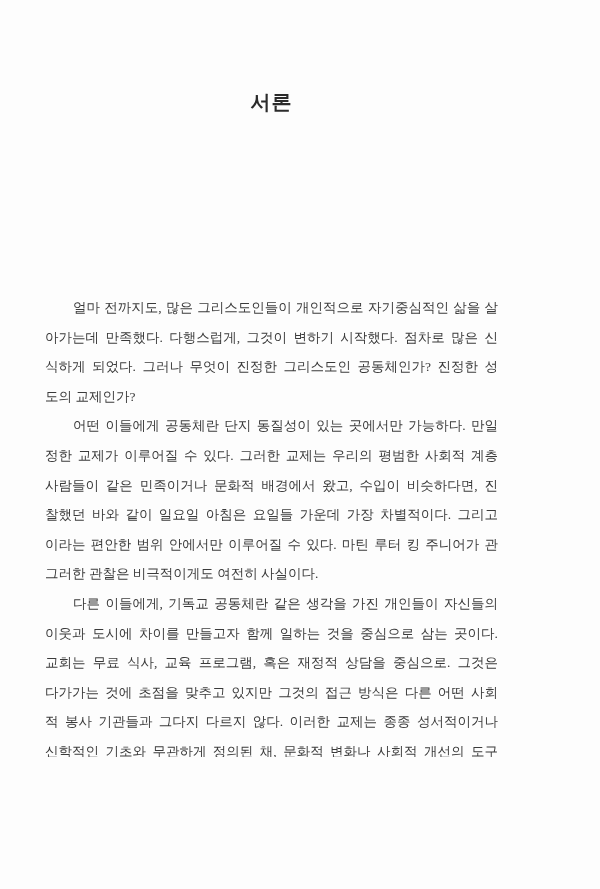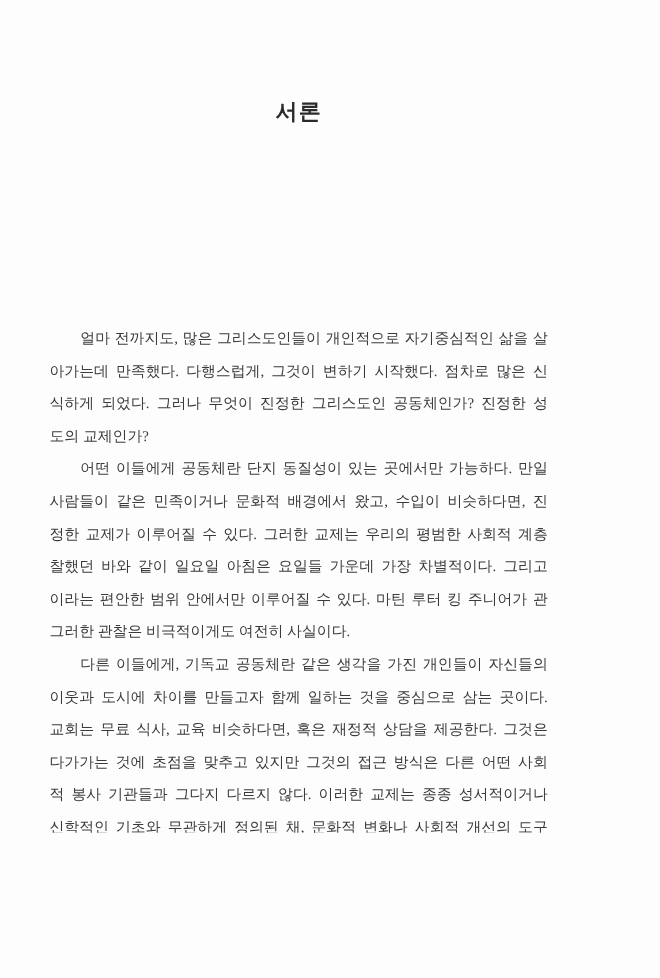--- a/index.html
+++ b/index.html
@@ -94,28 +94,28 @@
 <div class="page">
 
   <h1 class="chapter-title">서론</h1>
 
   <div class="body-text" id="body-text">
       <div class="line indent">얼마 전까지도, 많은 그리스도인들이 개인적으로 자기중심적인 삶을 살</div>
       <div class="line">아가는데 만족했다. 다행스럽게, 그것이 변하기 시작했다. 점차로 많은 신</div>
       <div class="line">식하게 되었다. 그러나 무엇이 진정한 그리스도인 공동체인가? 진정한 성</div>
       <div class="line lastline">도의 교제인가?</div>
       <div class="line indent">어떤 이들에게 공동체란 단지 동질성이 있는 곳에서만 가능하다. 만일</div>
+      <div class="line">정한 교제가 이루어질 수 있다. 그러한 교제는 우리의 평범한 사회적 계층</div>
       <div class="line">사람들이 같은 민족이거나 문화적 배경에서 왔고, 수입이 비슷하다면, 진</div>
-      <div class="line">정한 교제가 이루어질 수 있다. 그러한 교제는 우리의 평범한 사회적 계층</div>
       <div class="line">찰했던 바와 같이 일요일 아침은 요일들 가운데 가장 차별적이다. 그리고</div>
       <div class="line">이라는 편안한 범위 안에서만 이루어질 수 있다. 마틴 루터 킹 주니어가 관</div>
       <div class="line lastline">그러한 관찰은 비극적이게도 여전히 사실이다.</div>
       <div class="line indent">다른 이들에게, 기독교 공동체란 같은 생각을 가진 개인들이 자신들의</div>
       <div class="line">이웃과 도시에 차이를 만들고자 함께 일하는 것을 중심으로 삼는 곳이다.</div>
-      <div class="line">교회는 무료 식사, 교육 비슷하다면, 혹은 재정적 상담을 제공한다. 그것은</div>
+      <div class="line">교회는 무료 식사, 교육 프로그램, 혹은 재정적 상담을 중심으로. 그것은</div>
       <div class="line">다가가는 것에 초점을 맞추고 있지만 그것의 접근 방식은 다른 어떤 사회</div>
       <div class="line">적 봉사 기관들과 그다지 다르지 않다. 이러한 교제는 종종 성서적이거나</div>
       <div class="line">신학적인 기초와 무관하게 정의된 채, 문화적 변화나 사회적 개선의 도구</div>
     </div>
 
   <div class="footer">
     <span class="page-num">28</span><span class="sep">·</span><span class="book-bold">진정한 그리스도인</span><span class="book-rest">의 교제</span>
   </div>
 
 </div>

